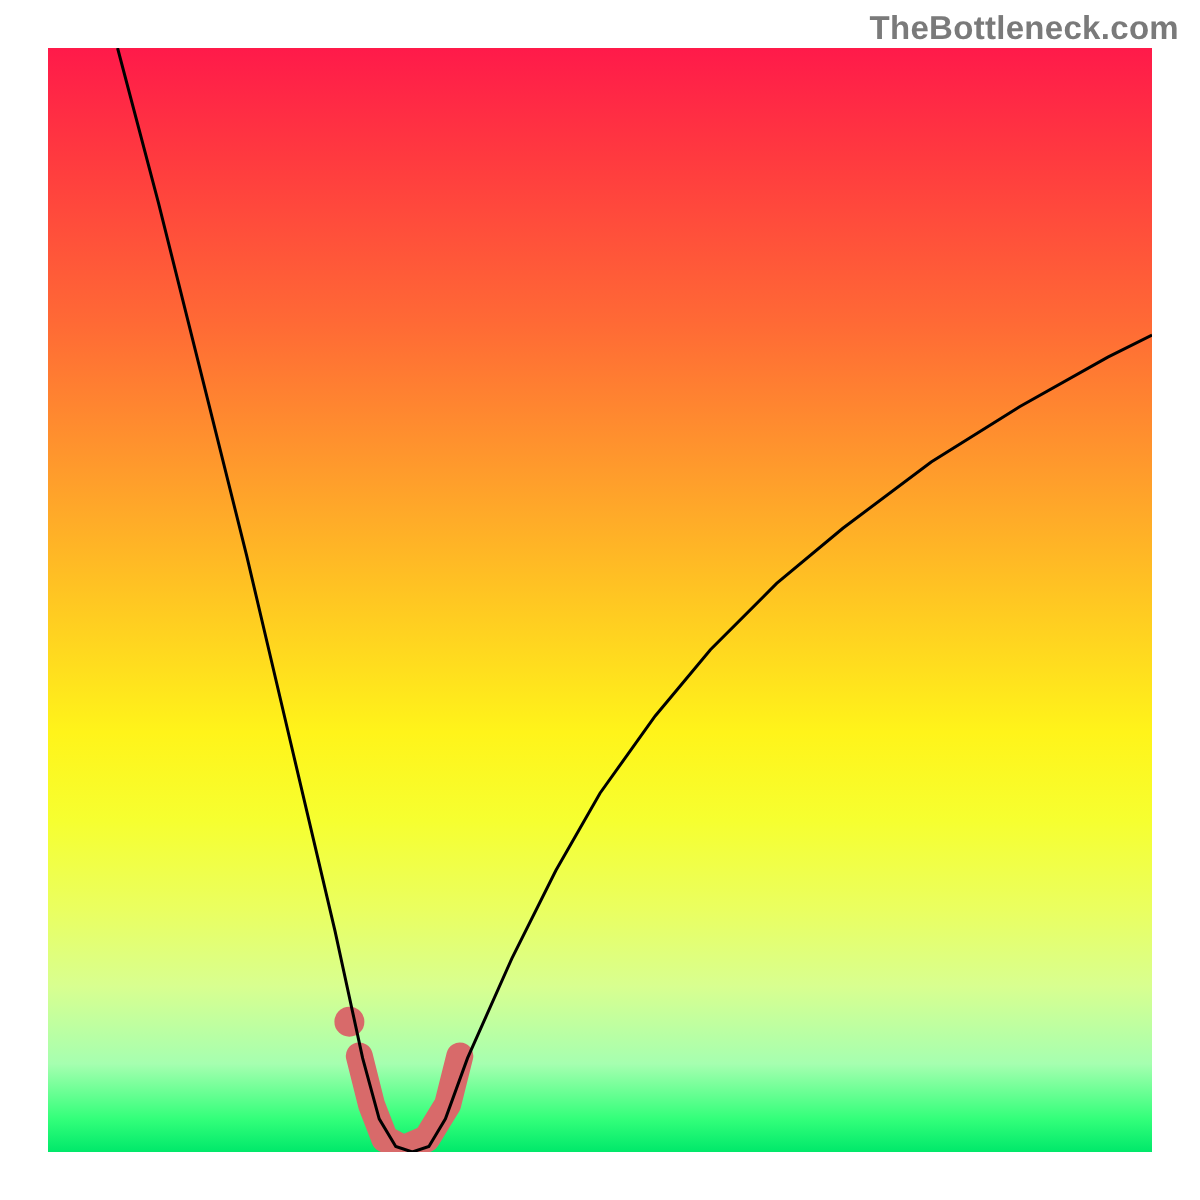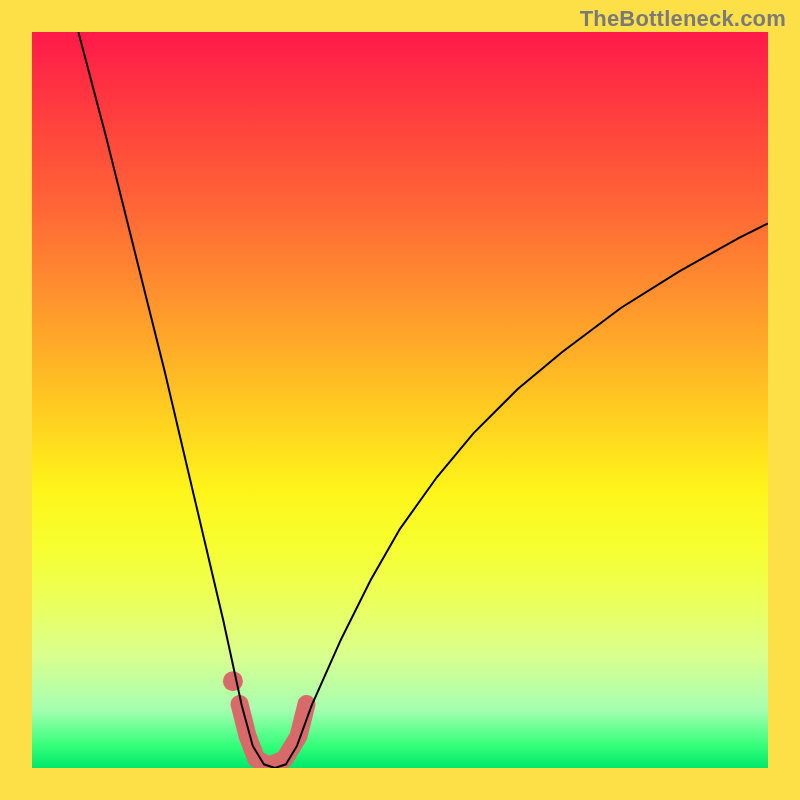--- a/index.html
+++ b/index.html
@@ -9,21 +9,21 @@
     height: 800px;
     background: #000;
     overflow: hidden;
   }
   .frame {
     position: absolute;
     top: 0;
     left: 0;
     width: 800px;
     height: 800px;
-    background: #fde047;
+    background: #ffffff;
   }
   .plot {
     position: absolute;
     top: 32px;
     left: 32px;
     width: 736px;
     height: 736px;
   }
   .gradient {
     position: absolute;

